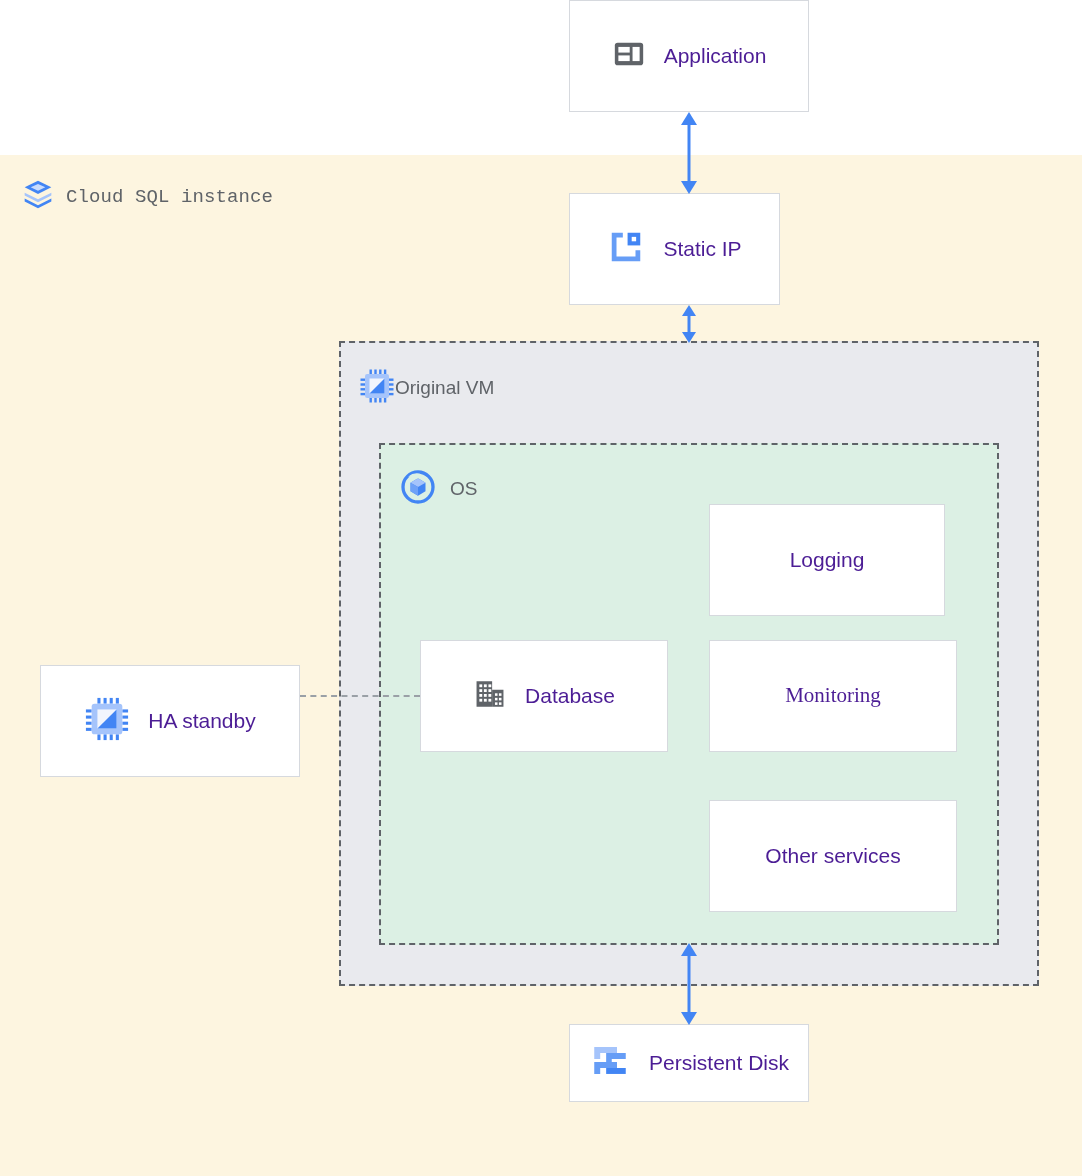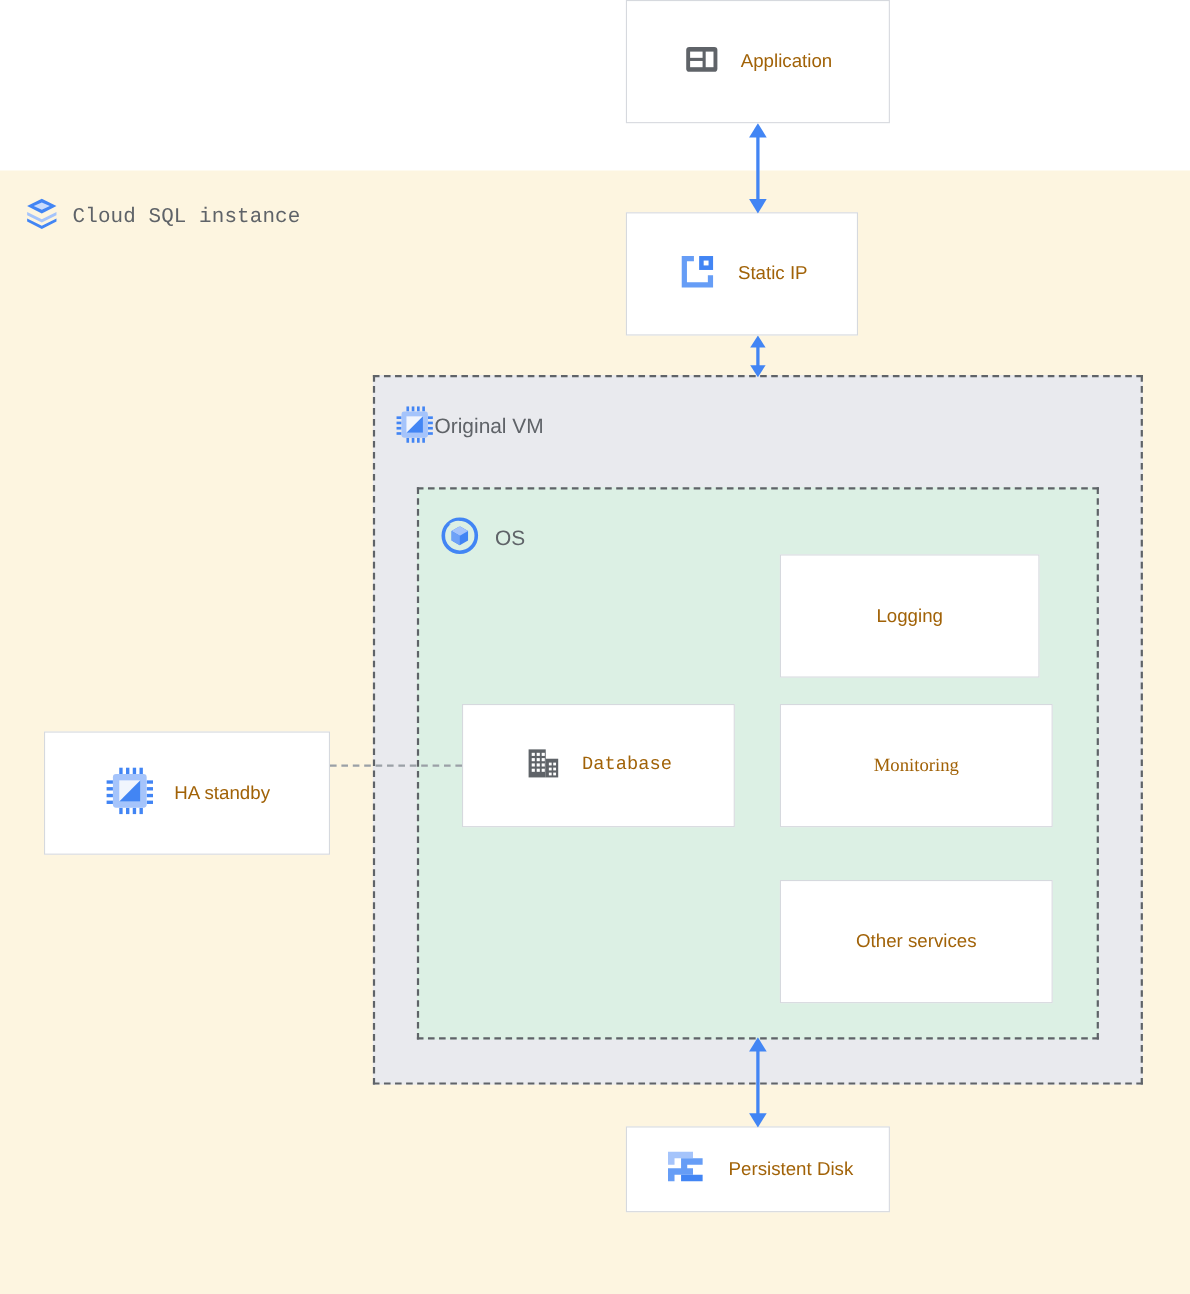--- a/index.html
+++ b/index.html
@@ -92,33 +92,33 @@
     position: absolute;
     background: #ffffff;
     border: 1px solid #d6d9de;
     box-sizing: border-box;
     display: flex;
     align-items: center;
     justify-content: center;
     gap: 18px;
   }
   .node .label {
-    font-size: 17px;
-    color: #a16207;
+    font-size: 21px;
+    color: #4c1d95;
     line-height: 1.3;
   }
   .node.text-only { justify-content: center; }
   .node.iconed { justify-content: center; }
 
   #node-application   { left: 569px; top: 0px;    width: 240px; height: 112px; }
   #node-staticip      { left: 569px; top: 193px;  width: 211px; height: 112px; }
   #node-logging       { left: 709px; top: 504px;  width: 236px; height: 112px; }
   #node-monitoring    { left: 709px; top: 640px;  width: 248px; height: 112px; font-family: Liberation Serif, serif; }
   #node-otherservices { left: 709px; top: 800px;  width: 248px; height: 112px; }
-  #node-database      { left: 420px; top: 640px;  width: 248px; height: 112px; font-family: Liberation Mono, monospace; }
+  #node-database      { left: 420px; top: 640px;  width: 248px; height: 112px; }
   #node-hastandby     { left: 40px;  top: 665px;  width: 260px; height: 112px; }
   #node-persistentdisk{ left: 569px; top: 1024px; width: 240px; height: 78px; }
 
   #node-persistentdisk .label { text-align: left; }
 
   
   .conn { position: absolute; }
 
   #conn-app-staticip   { left: 669px; top: 112px; width: 40px; height: 82px; }
   #conn-staticip-vm    { left: 669px; top: 305px; width: 40px; height: 38px; }

